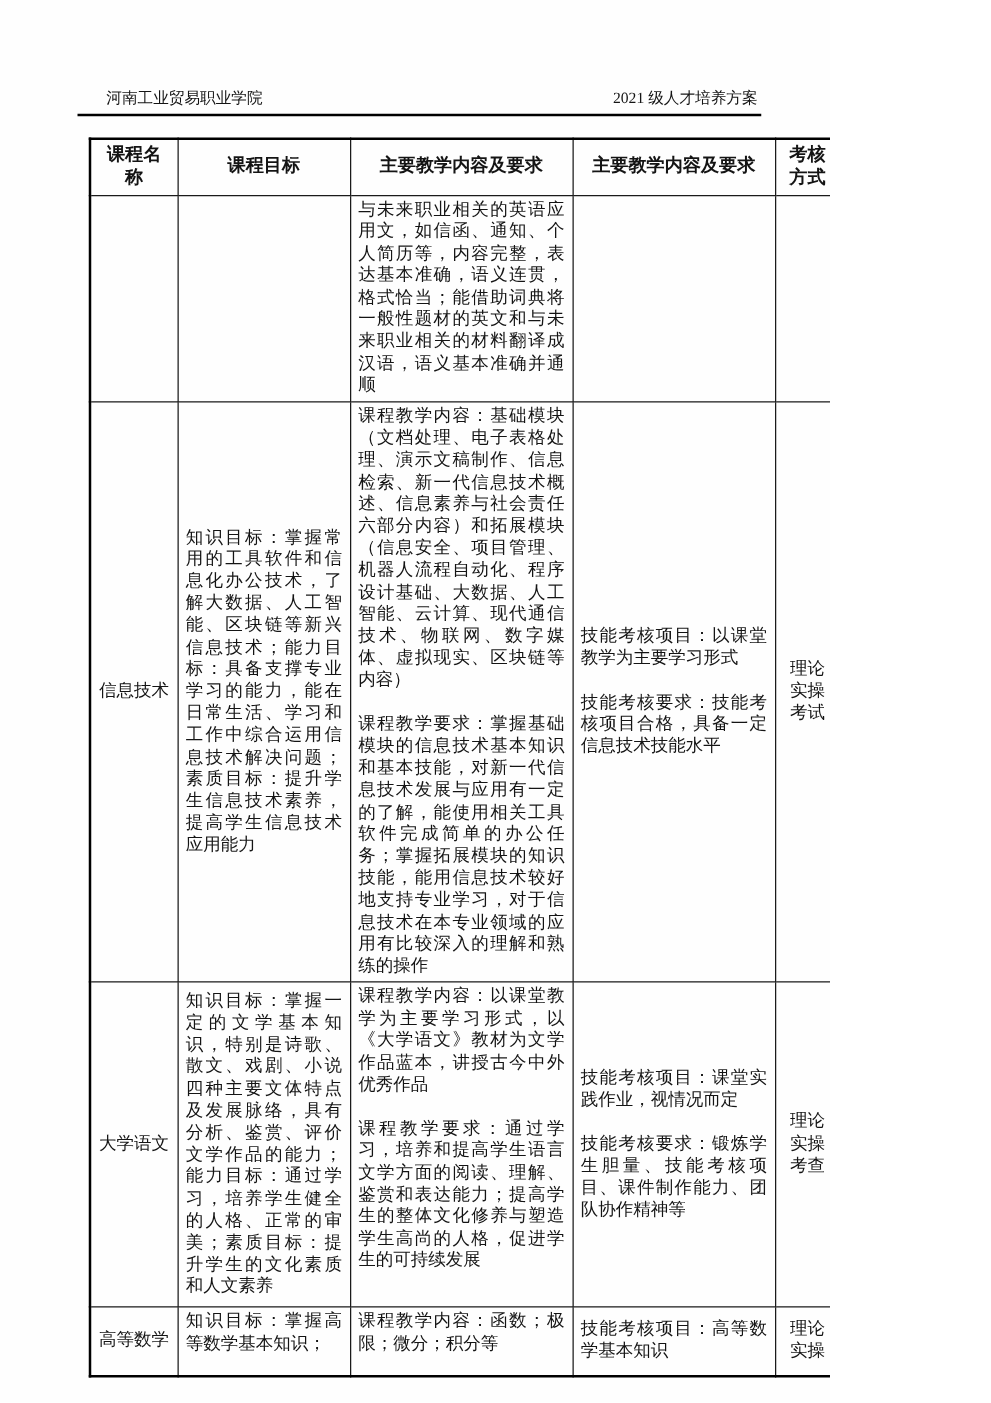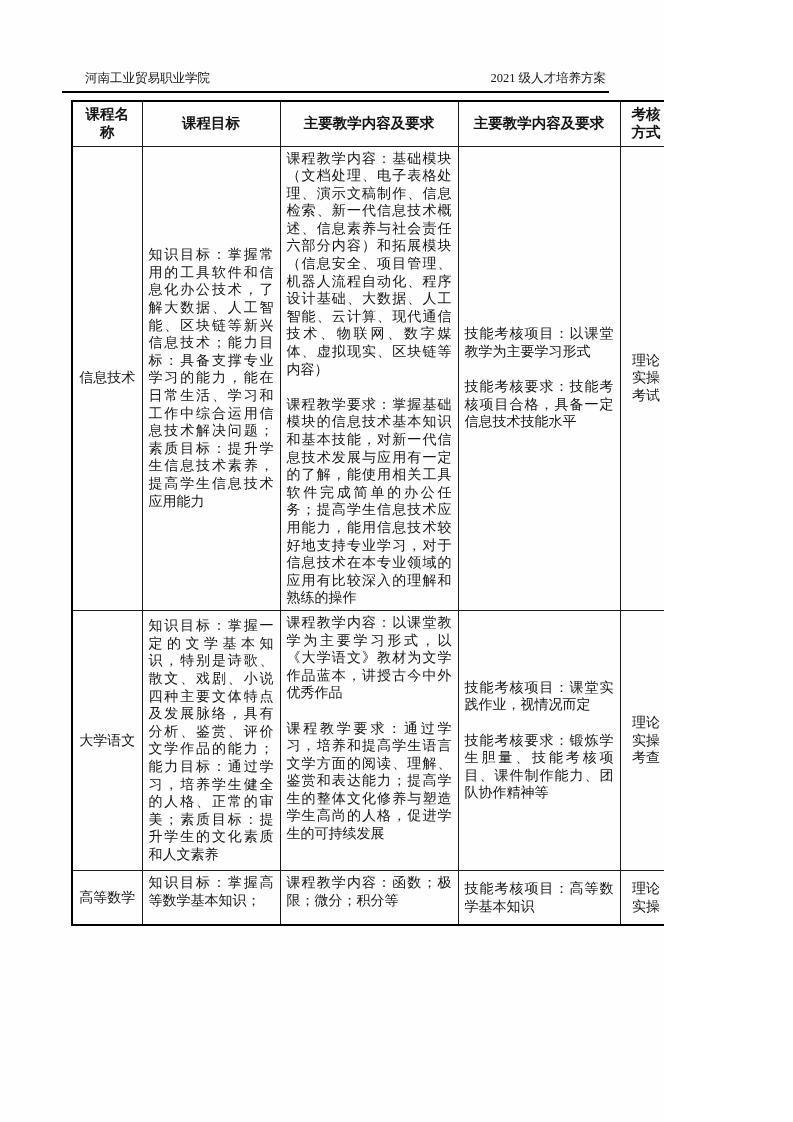--- a/index.html
+++ b/index.html
@@ -22,21 +22,21 @@
     margin: 70px 58px 0 85px;
     font-size: 12.5px;
     line-height: 16px;
   }
   .header-rule {
     height: 2px;
     background: #000;
     margin: 5px 55px 0 62px;
   }
   table.course-table {
-    margin: 7px 0 0 71px;
+    margin: 17px 0 0 71px;
     border-collapse: collapse;
     table-layout: fixed;
     width: 652px;
     font-size: 14px;
     line-height: 17.6px;
     color: #141414;
     padding-left: 12px;
   }
   table.course-table td, table.course-table th {
     border: 1px solid #1a1a1a;
@@ -133,27 +133,37 @@
         <th>主要教学内容及要求</th>
         <th>
             <div class="narrow-inner">考核方式</div>
           </th>
         <th>
             <div class="narrow-inner">学时总计</div>
           </th>
       </tr>
     </thead>
     <tbody>
+      <tr class="row-h140">
+        <td class="cell-name"></td>
+        <td class="cell-obj"></td>
+        <td class="cell-content">
+          <p>与未来职业相关的英语应用文，如信函、通知、个人简历等，内容完整，表达基本准确，语义连贯，格式恰当；能借助词典将一般性题材的英文和与未来职业相关的材料翻译成汉语，语义基本准确并通顺</p>
+        </td>
+        <td class="cell-assess"></td>
+        <td class="cell-method"></td>
+        <td class="cell-hours"></td>
+      </tr>
 
       <tr class="row-h430">
         <td class="cell-name">信息技术</td>
         <td class="cell-obj">知识目标：掌握常用的工具软件和信息化办公技术，了解大数据、人工智能、区块链等新兴信息技术；能力目标：具备支撑专业学习的能力，能在日常生活、学习和工作中综合运用信息技术解决问题；素质目标：提升学生信息技术素养，提高学生信息技术应用能力</td>
         <td class="cell-content">
           <p>课程教学内容：基础模块（文档处理、电子表格处理、演示文稿制作、信息检索、新一代信息技术概述、信息素养与社会责任六部分内容）和拓展模块（信息安全、项目管理、机器人流程自动化、程序设计基础、大数据、人工智能、云计算、现代通信技术、物联网、数字媒体、虚拟现实、区块链等内容）</p>
-          <p>课程教学要求：掌握基础模块的信息技术基本知识和基本技能，对新一代信息技术发展与应用有一定的了解，能使用相关工具软件完成简单的办公任务；提高学生信息技术应用能力，能用信息技术较好地支持专业学习，对于信息技术在本专业领域的应用有比较深入的理解和熟练的操作</p>
+          <p>课程教学要求：掌握基础模块的信息技术基本知识和基本技能，对新一代信息技术发展与应用有一定的了解，能使用相关工具软件完成简单的办公任务；掌握拓展模块的知识技能，能用信息技术较好地支持专业学习，对于信息技术在本专业领域的应用有比较深入的理解和熟练的操作</p>
         </td>
         <td class="cell-assess">
           <p>技能考核项目：以课堂教学为主要学习形式</p>
           <p>技能考核要求：技能考核项目合格，具备一定信息技术技能水平</p>
         </td>
         <td class="cell-method">
             <div class="narrow-inner">理论实操考试</div>
           </td>
         <td class="cell-hours">102</td>
       </tr>

